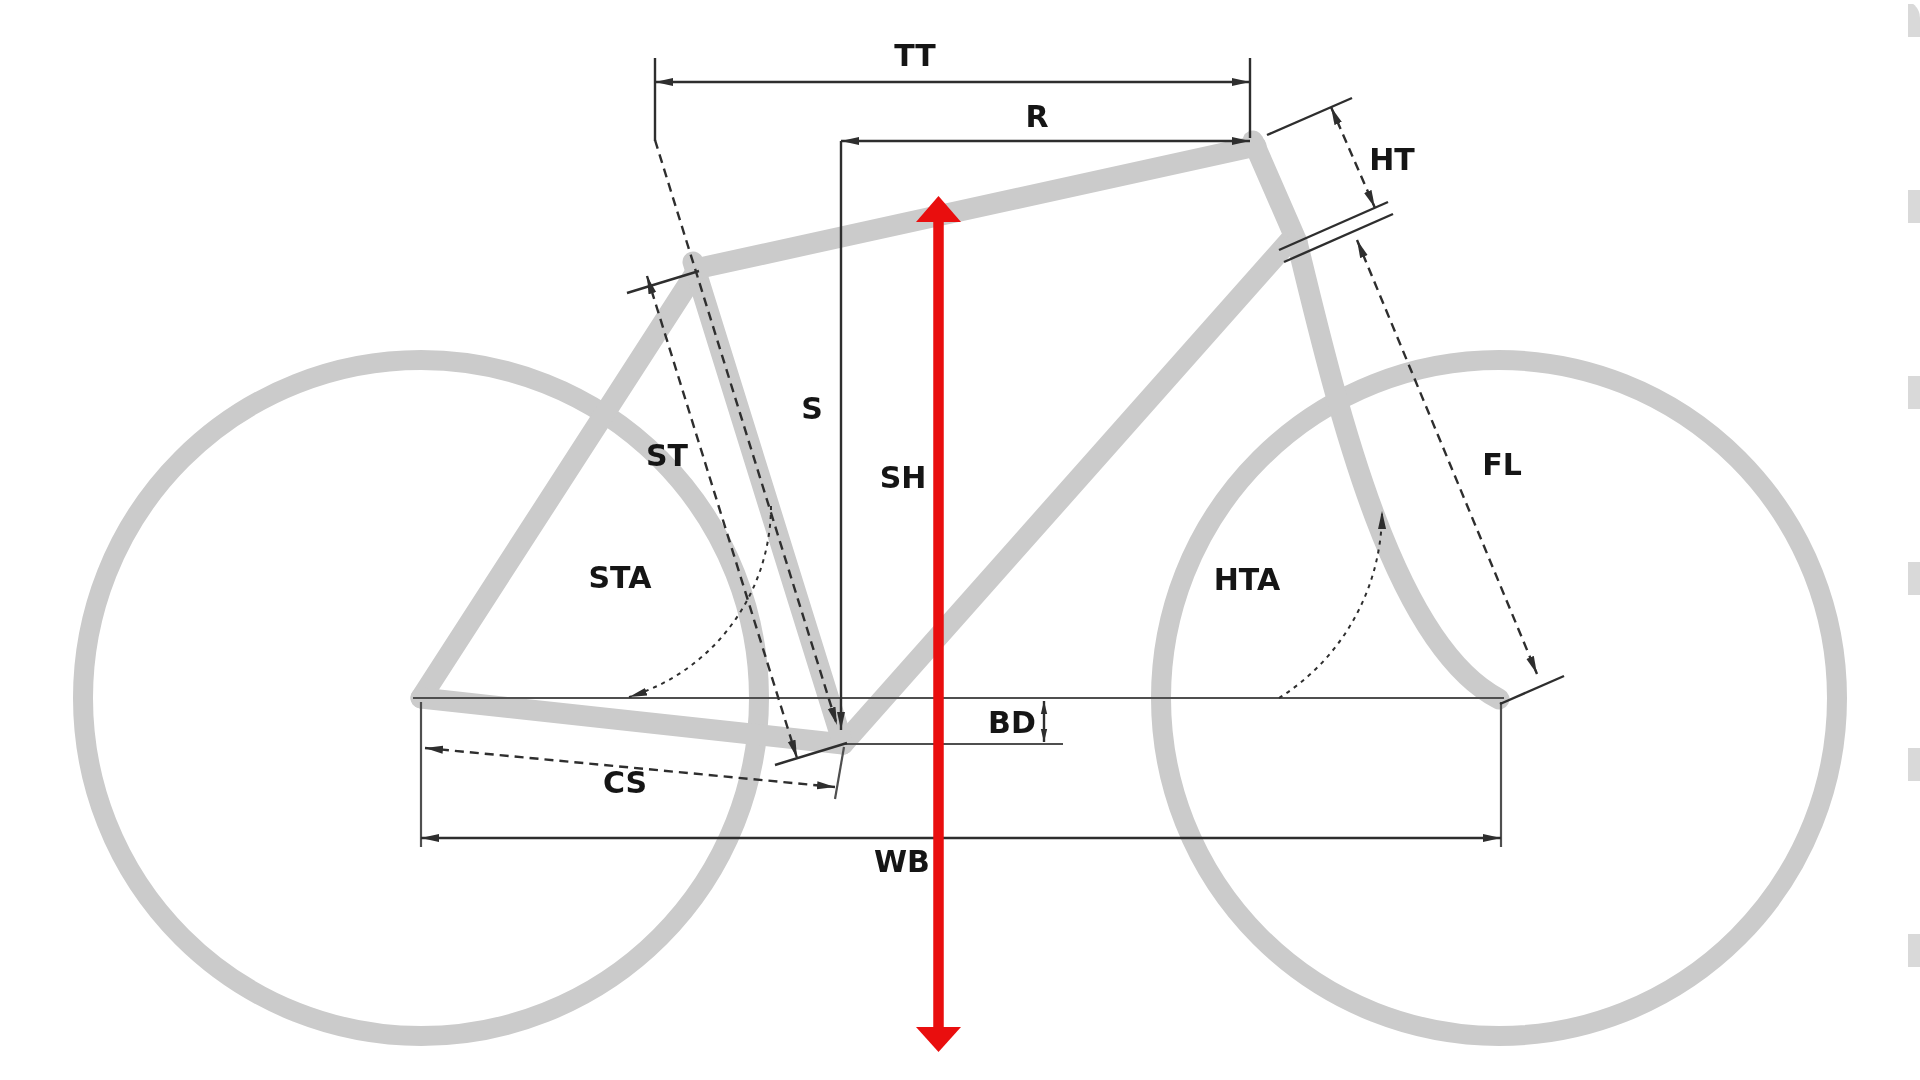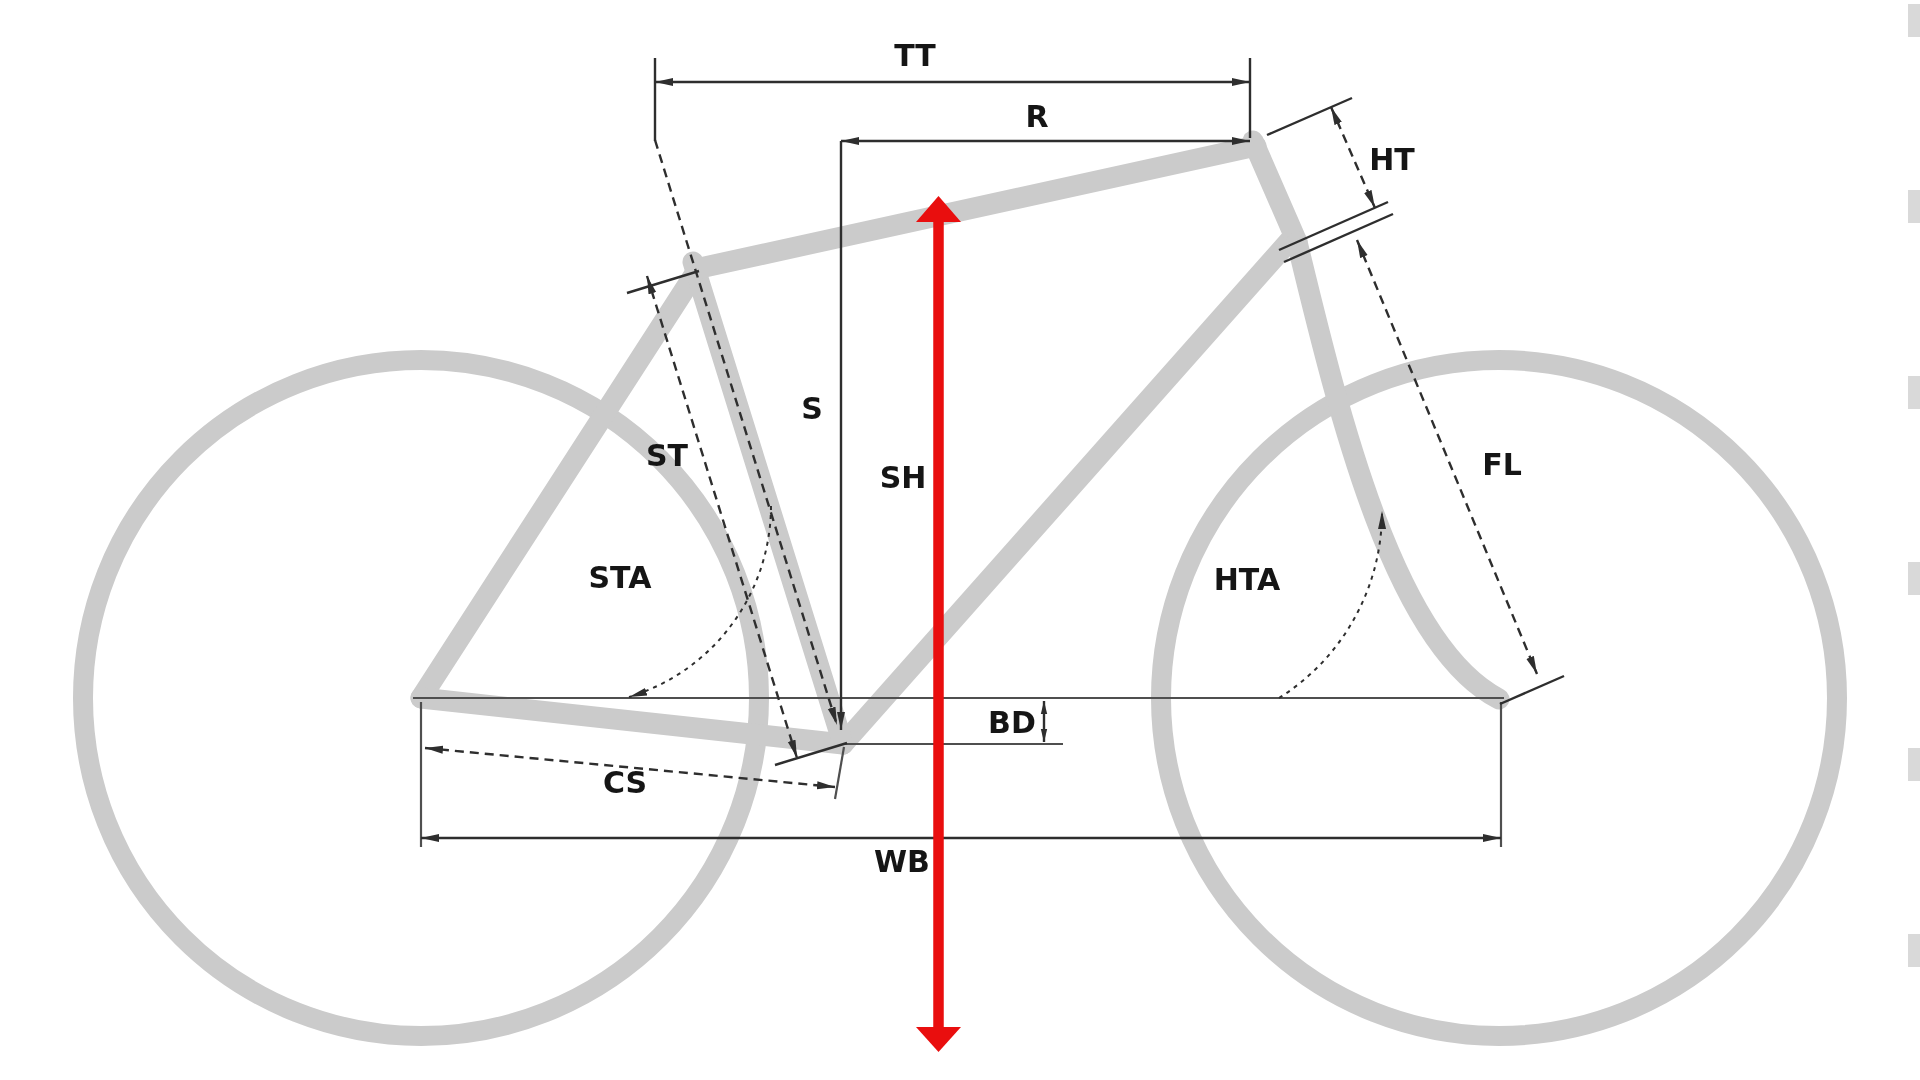--- a/index.html
+++ b/index.html
@@ -1,20 +1,20 @@
 <!DOCTYPE html>
 <html style="--frame-gray: #cbcbcb; --dim-ink: #2e2e2e; --baseline-ink: #4f4f4f; --standover-red: #e90e0e; --label-ink: #151515; --page-bg: #ffffff; --edge-mark: #d9d9d9;"><head>
 <meta charset="utf-8">
 <style>
   :root{
     --frame-gray:#cbcbcb; --dim-ink:#2e2e2e; --baseline-ink:#4f4f4f;
     --standover-red:#e90e0e; --label-ink:#151515; --page-bg:#ffffff; --edge-mark:#d9d9d9;
   }
   html,body{margin:0;padding:0;background:var(--page-bg);}
-  .stage{width:1920px;height:1080px;position:relative;background:var(--page-bg);overflow:hidden;}
+  .stage{width:1920px;height:1080px;position:relative;background:var(--page-bg);overflow:hidden;border-radius:18px;}
   svg{display:block}
   .tube{stroke:var(--frame-gray);stroke-width:21;stroke-linecap:round;fill:none}
   .wheel{stroke:var(--frame-gray);stroke-width:20;fill:none}
   .dim{stroke:var(--dim-ink);stroke-width:2.4;fill:none}
   .dimd{stroke:var(--dim-ink);stroke-width:2.4;fill:none;stroke-dasharray:9 6}
   .arc{stroke:var(--dim-ink);stroke-width:2;fill:none;stroke-dasharray:4 5}
   .tick{stroke:var(--dim-ink);stroke-width:2.4;fill:none}
   .base{stroke:var(--baseline-ink);stroke-width:2.2;fill:none}
   .ah{fill:var(--dim-ink)}
   .lbl{font:bold 30px "DejaVu Sans","Liberation Sans",sans-serif;fill:var(--label-ink);text-anchor:middle}

